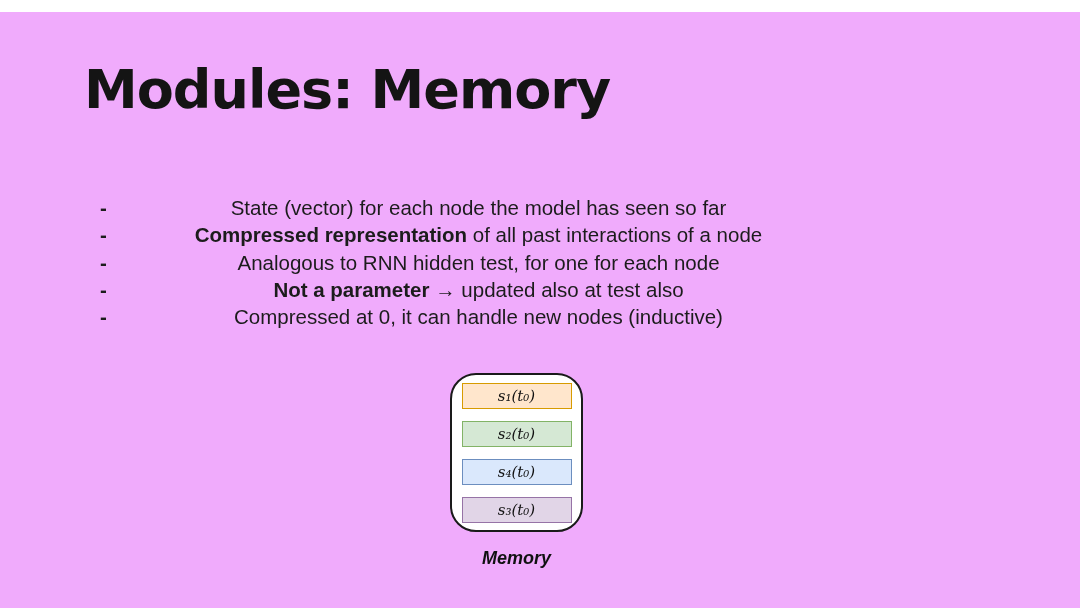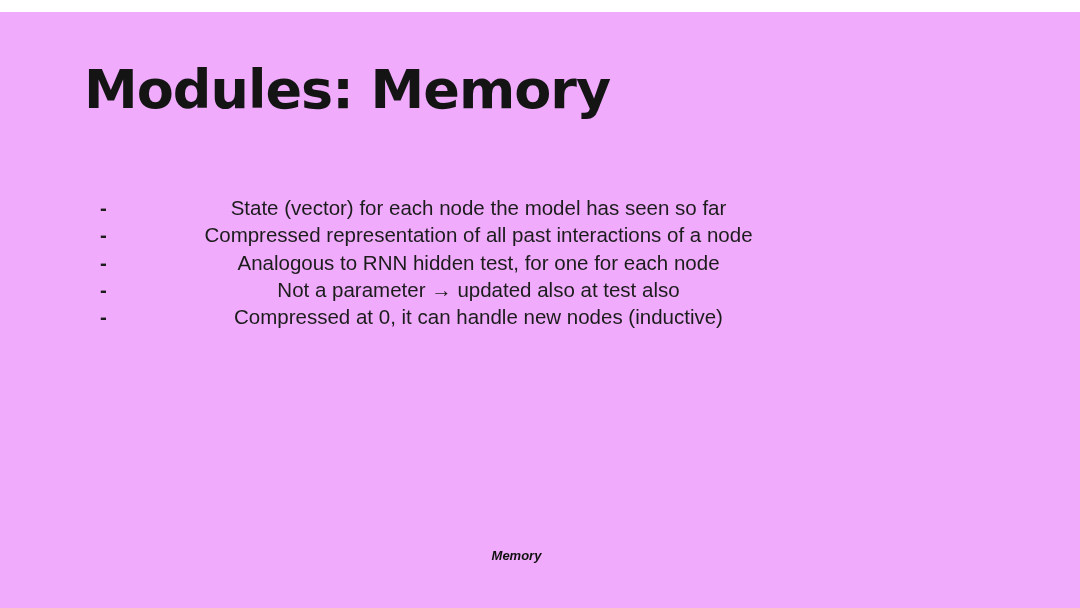--- a/index.html
+++ b/index.html
@@ -32,21 +32,21 @@
     line-height: 27.3px;
     color: #1c1c1c;
   }
   .bullet-row { display: flex; align-items: flex-start; }
   .bullet-dash {
     width: 37px;
     flex: 0 0 37px;
     font-weight: bold;
   }
   .bullet-text { flex: 1; text-align: center; }
-  .bullet-bold { font-weight: normal; }
+  .bullet-bold { font-weight: bold; }
   .memory-diagram {
     position: absolute;
     left: 450px;
     top: 361px;
     width: 133px;
     height: 159px;
     background: #ffffff;
     border: 2px solid #1a1a1a;
     border-radius: 26px;
     display: flex;
@@ -69,21 +69,21 @@
   }
   .memory-caption {
     position: absolute;
     left: 450px;
     top: 536px;
     width: 133px;
     text-align: center;
     font-family: "Liberation Sans", sans-serif;
     font-style: italic;
     font-weight: 600;
-    font-size: 13px;
+    font-size: 18px;
     color: #111111;
   }
 </style>
 </head>
 <body>
 
 <div class="slide">
 
   <h1 class="title">Modules: Memory</h1>
 
@@ -103,16 +103,22 @@
     <div class="bullet-row">
       <span class="bullet-dash">-</span>
       <span class="bullet-text"><span class="bullet-bold">Not a parameter</span><span> → updated also at test also</span></span>
     </div>
     <div class="bullet-row">
       <span class="bullet-dash">-</span>
       <span class="bullet-text"><span class="bullet-bold"></span><span>Compressed at 0, it can handle new nodes (inductive)</span></span>
     </div>
   </div>
 
+  <div class="memory-diagram">
+    <div class="memory-cell" style="background-color: rgb(255, 230, 204); border-color: rgb(215, 155, 0);">s₁(t₀)</div>
+    <div class="memory-cell" style="background-color: rgb(213, 232, 212); border-color: rgb(130, 179, 102);">s₂(t₀)</div>
+    <div class="memory-cell" style="background-color: rgb(218, 232, 252); border-color: rgb(108, 142, 191);">s₄(t₀)</div>
+    <div class="memory-cell" style="background-color: rgb(225, 213, 231); border-color: rgb(150, 115, 166);">s₃(t₀)</div>
+  </div>
 
   <div class="memory-caption">Memory</div>
 
 </div>
 
 </body></html>

